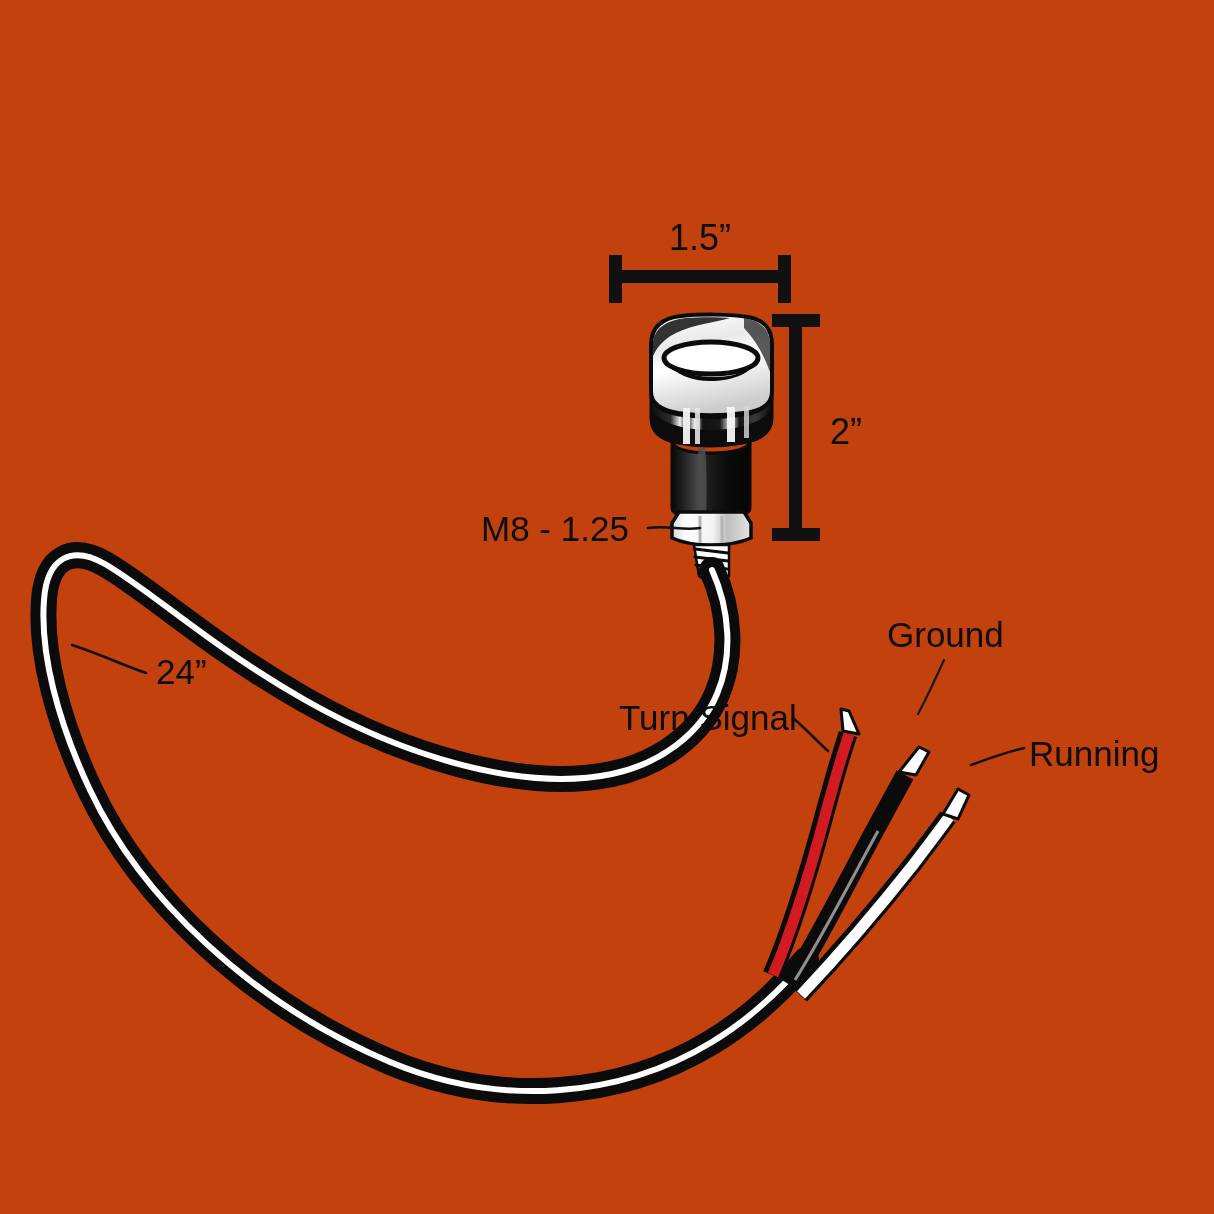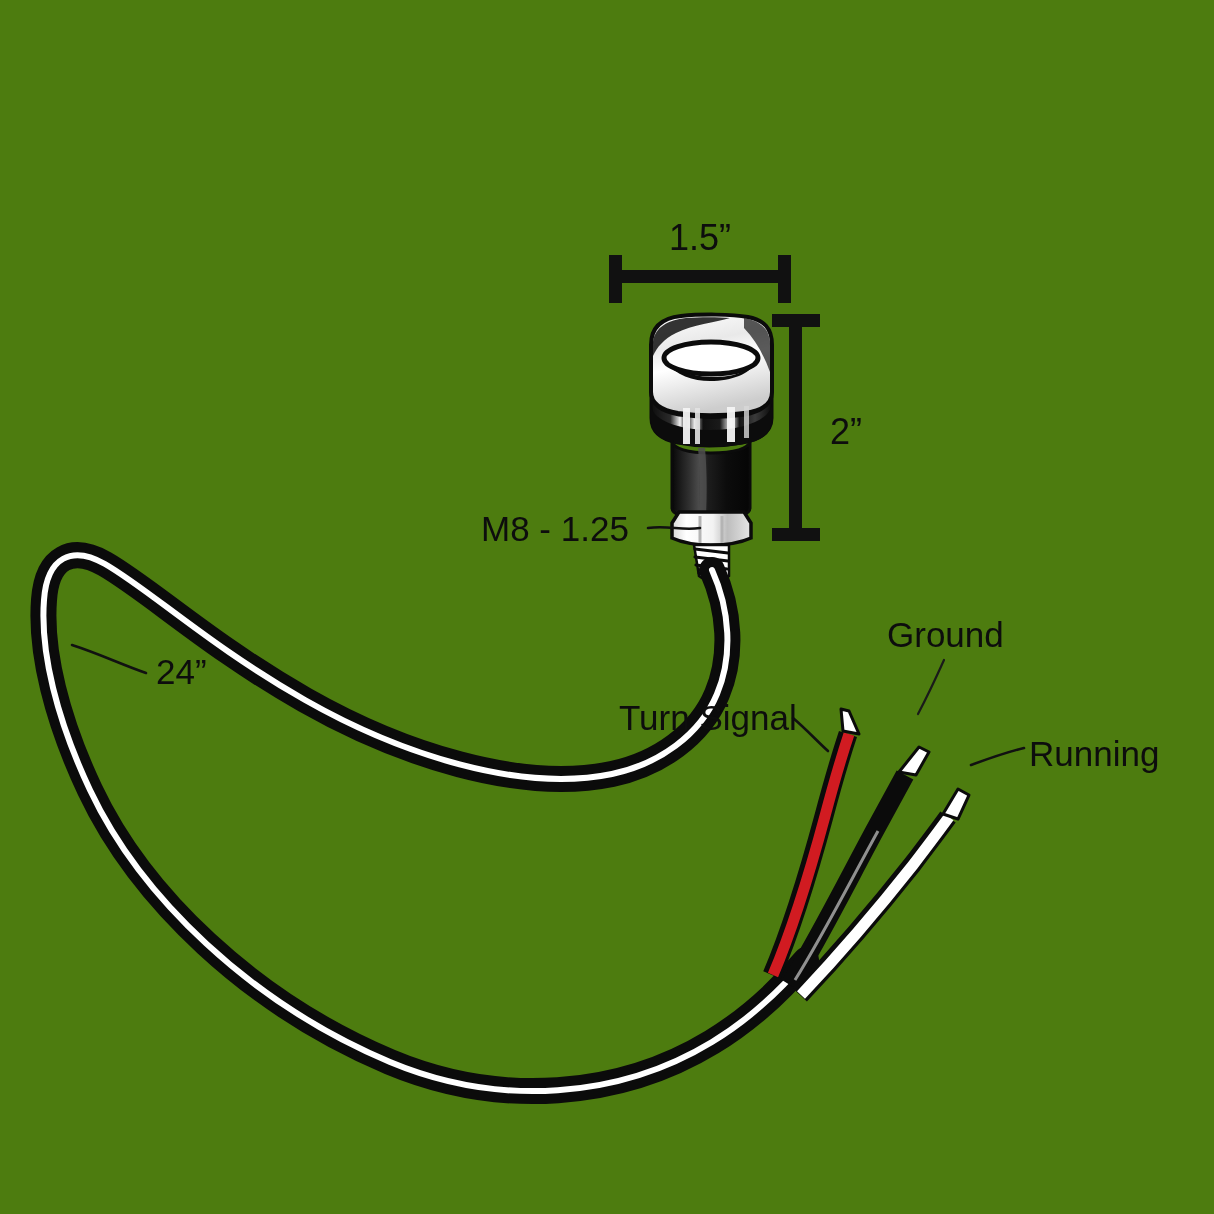--- a/index.html
+++ b/index.html
@@ -7,21 +7,21 @@
     padding: 0;
     background: #ffffff;
   }
   body {
     font-family: "Liberation Sans", sans-serif;
   }
   #diagram-root {
     position: relative;
     width: 1214px;
     height: 1214px;
-    background: #4d7c0f;
+    background: #c2410c;
     overflow: hidden;
   }
   #diagram-svg {
     position: absolute;
     top: 0;
     left: 0;
     width: 1214px;
     height: 1214px;
     display: block;
   }

